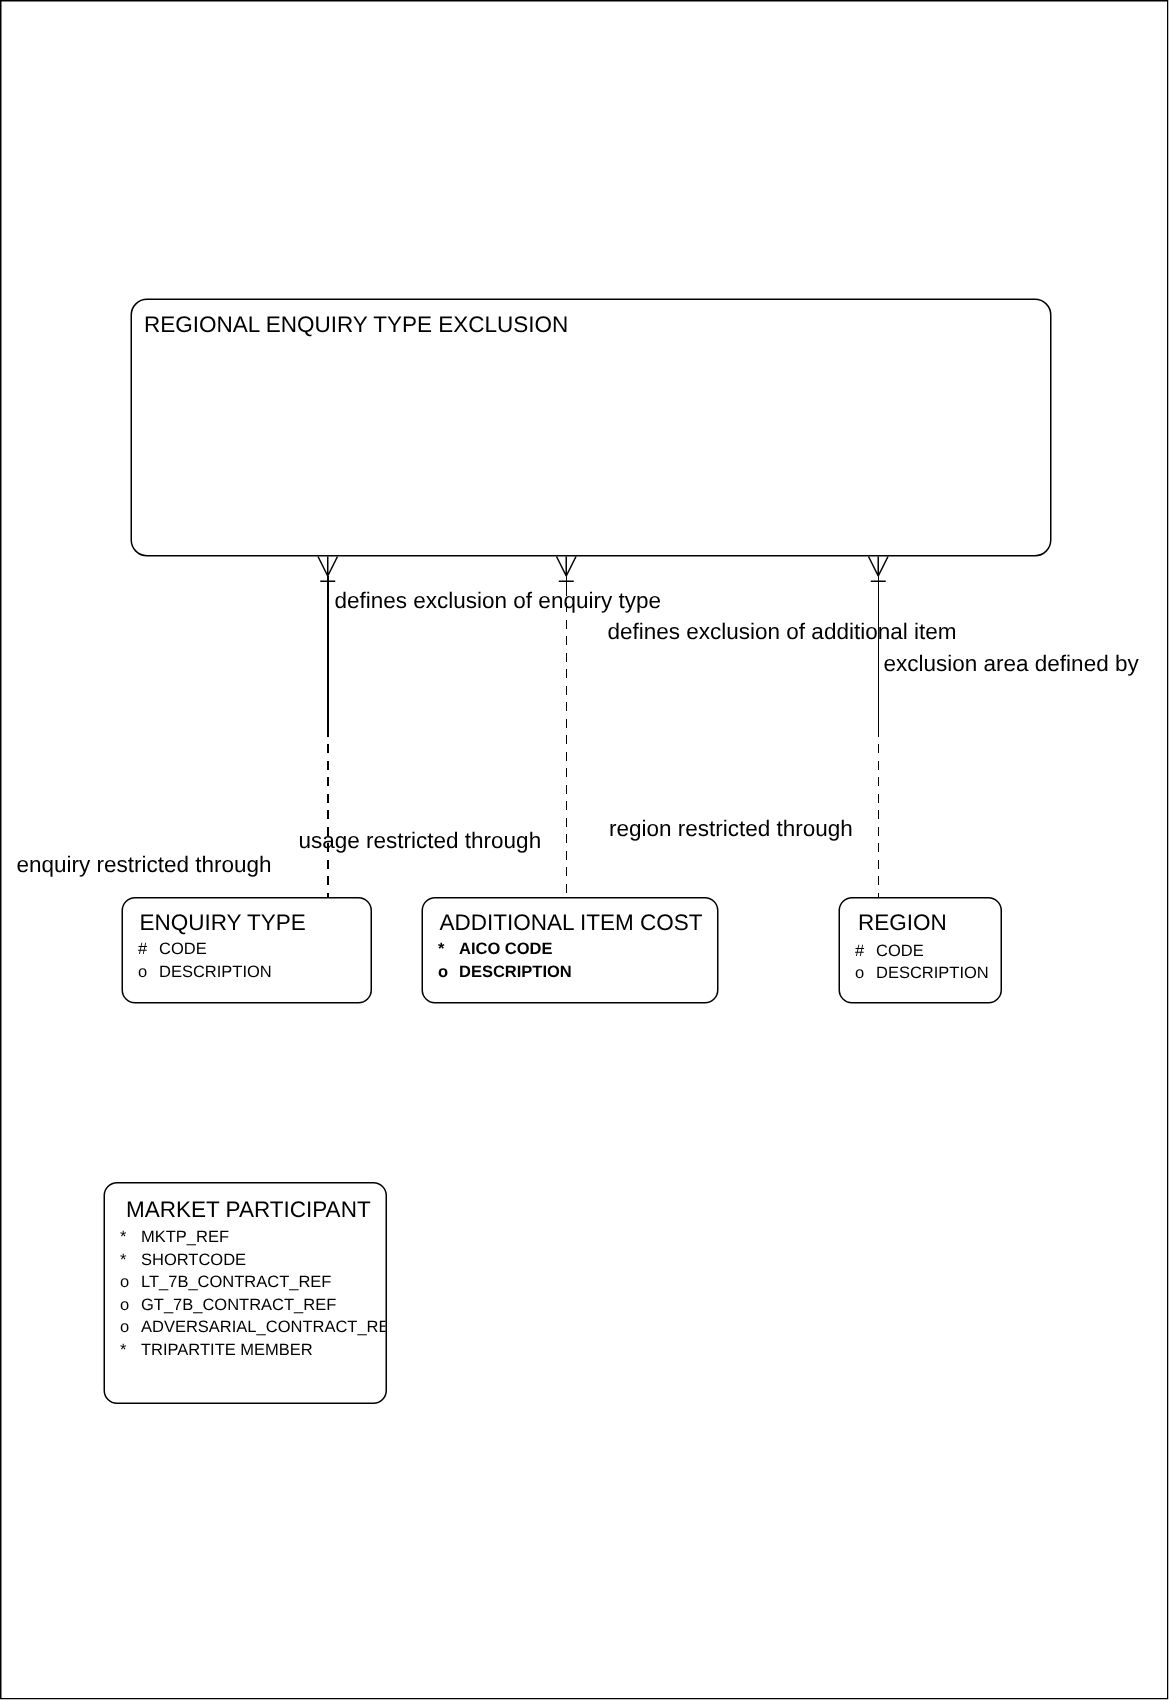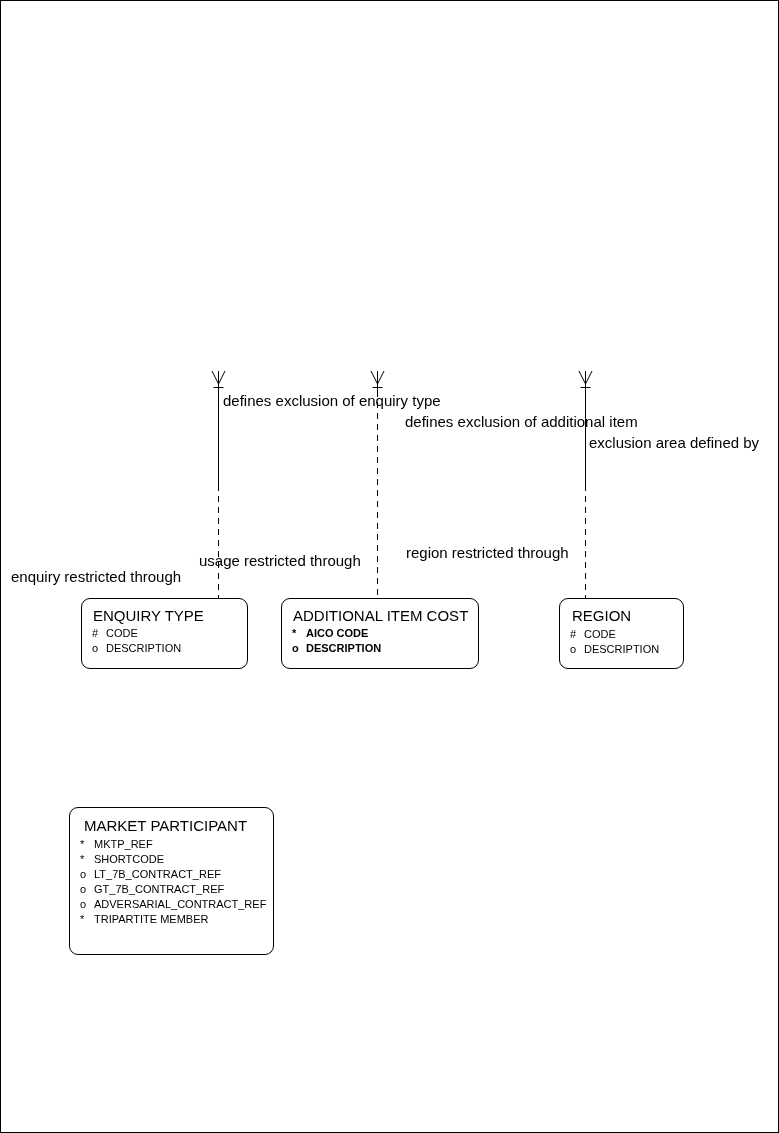--- a/index.html
+++ b/index.html
@@ -71,20 +71,23 @@
     </g>
 
     <g stroke="#000000" stroke-width="1" fill="none">
       <path d="M578,370 L584.5,383 M591,370 L584.5,383 M584.5,370 L584.5,383"></path>
       <path d="M579.5,386.5 L589.5,386.5"></path>
       <path d="M584.5,383 L584.5,484" shape-rendering="crispEdges"></path>
       <path d="M584.5,484 L584.5,597" stroke-dasharray="6,5" shape-rendering="crispEdges"></path>
     </g>
   </svg>
 
+  <div class="entity root" style="left:86px; top:198px; width:614px; height:172px;">
+    <div class="entity-title" style="left:8px; top:9px;">REGIONAL ENQUIRY TYPE EXCLUSION</div>
+  </div>
 
   <div class="rel-label" style="left:222px; top:392px;">defines exclusion of enquiry type</div>
   <div class="rel-label" style="left:404px; top:413px;">defines exclusion of additional item</div>
   <div class="rel-label" style="left:588px; top:434px;">exclusion area defined by</div>
   <div class="rel-label" style="left:198px; top:552px;">usage restricted through</div>
   <div class="rel-label" style="left:405px; top:544px;">region restricted through</div>
   <div class="rel-label" style="left:10px; top:568px;">enquiry restricted through</div>
 
   <div class="entity" style="left:80px; top:597px; width:167px; height:71px;padding-left:28px;">
     <div class="entity-title" style="left:11px; top:9px;">ENQUIRY TYPE</div>
@@ -103,33 +106,33 @@
     <div class="attrs" style="left:10px; top:27px;font-weight:bold;">
       <div class="arow">
         <span class="marker">*</span><span>AICO CODE</span>
       </div>
       <div class="arow">
         <span class="marker">o</span><span>DESCRIPTION</span>
       </div>
     </div>
   </div>
 
-  <div class="entity" style="left:558px; top:597px; width:125px; height:71px;">
+  <div class="entity" style="left:558px; top:597px; width:109px; height:71px;">
     <div class="entity-title" style="left:12px; top:9px;">REGION</div>
     <div class="attrs" style="left:10px; top:28px;">
       <div class="arow">
         <span class="marker">#</span><span>CODE</span>
       </div>
       <div class="arow">
         <span class="marker">o</span><span>DESCRIPTION</span>
       </div>
     </div>
   </div>
 
-  <div class="entity" style="left:68px; top:806px; width:205px; height:148px;padding-left:28px;">
+  <div class="entity" style="left:68px; top:787px; width:189px; height:148px;padding-left:28px;">
     <div class="entity-title" style="left:14px; top:10px;">MARKET PARTICIPANT</div>
     <div class="attrs" style="left:10px; top:29px;">
       <div class="arow">
         <span class="marker">*</span><span>MKTP_REF</span>
       </div>
       <div class="arow">
         <span class="marker">*</span><span>SHORTCODE</span>
       </div>
       <div class="arow">
         <span class="marker">o</span><span>LT_7B_CONTRACT_REF</span>

